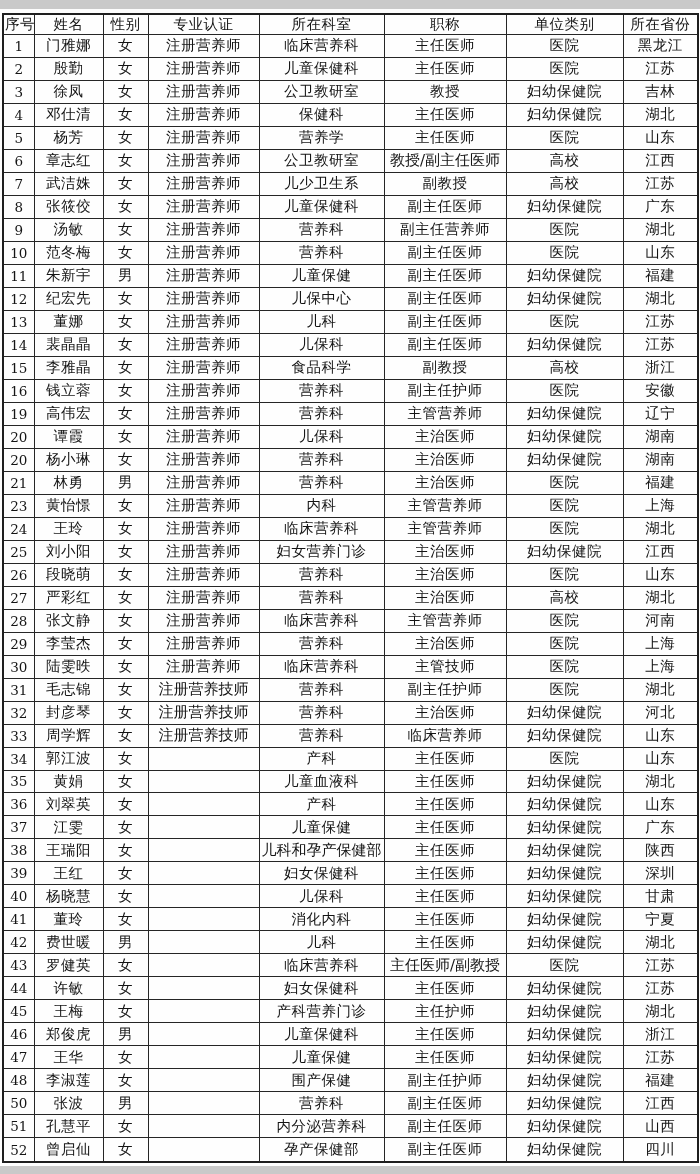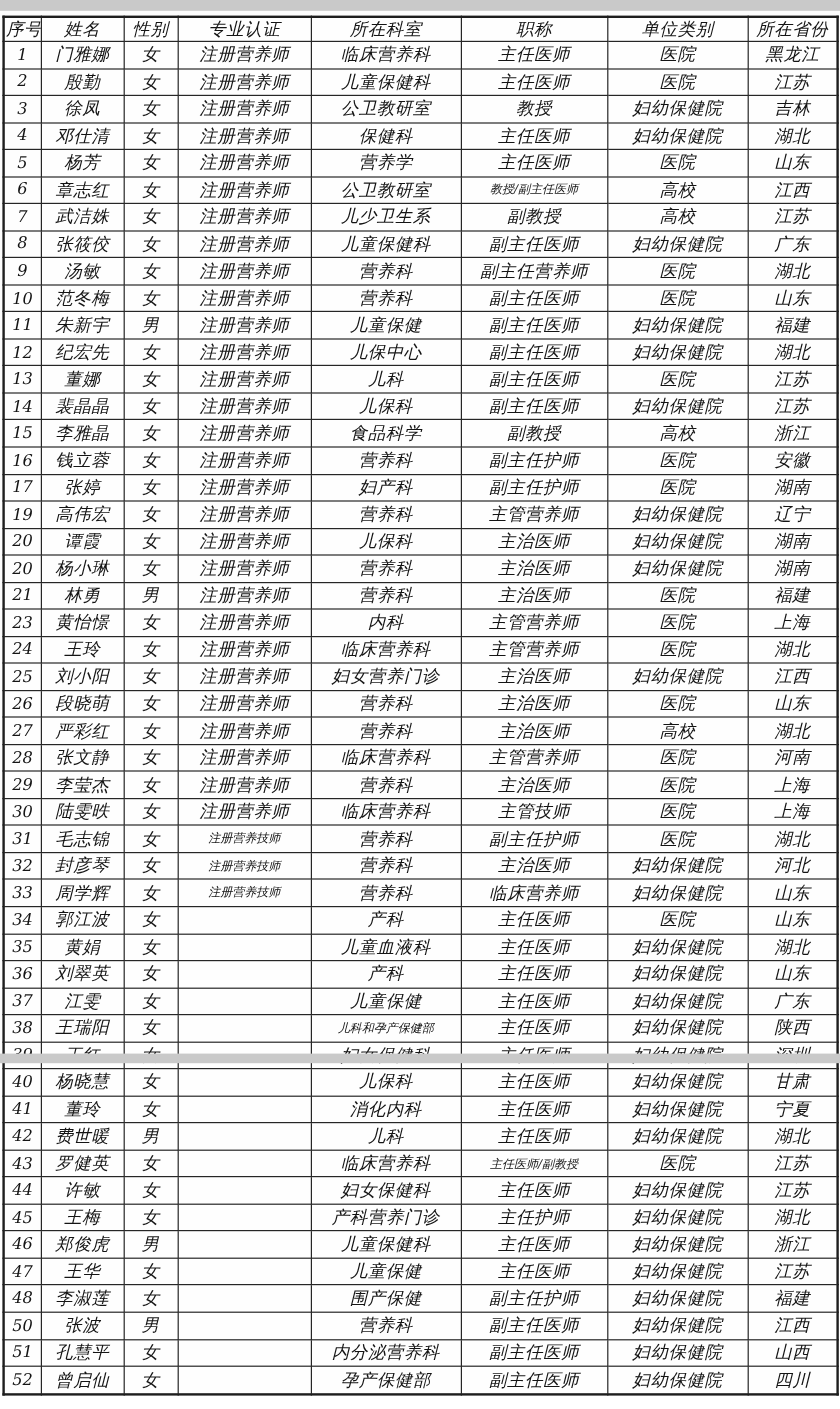--- a/index.html
+++ b/index.html
@@ -7,23 +7,22 @@
     padding: 0;
     width: 700px;
     height: 1174px;
     background: #ffffff;
     font-family: "DejaVu Serif", "Liberation Serif", serif;
     overflow: hidden;
   }
   .page {
     position: relative;
     width: 700px;
-    height: 886px;
+    height: 1174px;
     background: #fdfdfd;
-    font-style: italic;
   }
   .scan-band {
     width: 700px;
     height: 9px;
     background: #c9c9c9;
   }
   .scan-band.bottom {
     position: absolute;
     bottom: 0;
     left: 0;
@@ -49,21 +48,21 @@
     color: #141414;
     white-space: nowrap;
     overflow: hidden;
     letter-spacing: 0.5px;
   }
   table.experts td.num {
     font-size: 13.5px;
     letter-spacing: 0;
   }
   table.experts td.small {
-    font-size: 10px;
+    font-size: 15px;
     letter-spacing: 0;
   }
 </style>
 </head>
 <body>
 
 <div class="page">
   <div class="scan-band top"></div>
 
   <table class="experts">
@@ -244,30 +243,20 @@
           <td class="num">16</td>
           <td>钱立蓉</td>
           <td>女</td>
           <td>注册营养师</td>
           <td>营养科</td>
           <td>副主任护师</td>
           <td>医院</td>
           <td>安徽</td>
         </tr>
         <tr>
-          <td class="num">17</td>
-          <td>张婷</td>
-          <td>女</td>
-          <td>注册营养师</td>
-          <td>妇产科</td>
-          <td>副主任护师</td>
-          <td>医院</td>
-          <td>湖南</td>
-        </tr>
-        <tr>
           <td class="num">19</td>
           <td>高伟宏</td>
           <td>女</td>
           <td>注册营养师</td>
           <td>营养科</td>
           <td>主管营养师</td>
           <td>妇幼保健院</td>
           <td>辽宁</td>
         </tr>
         <tr>

